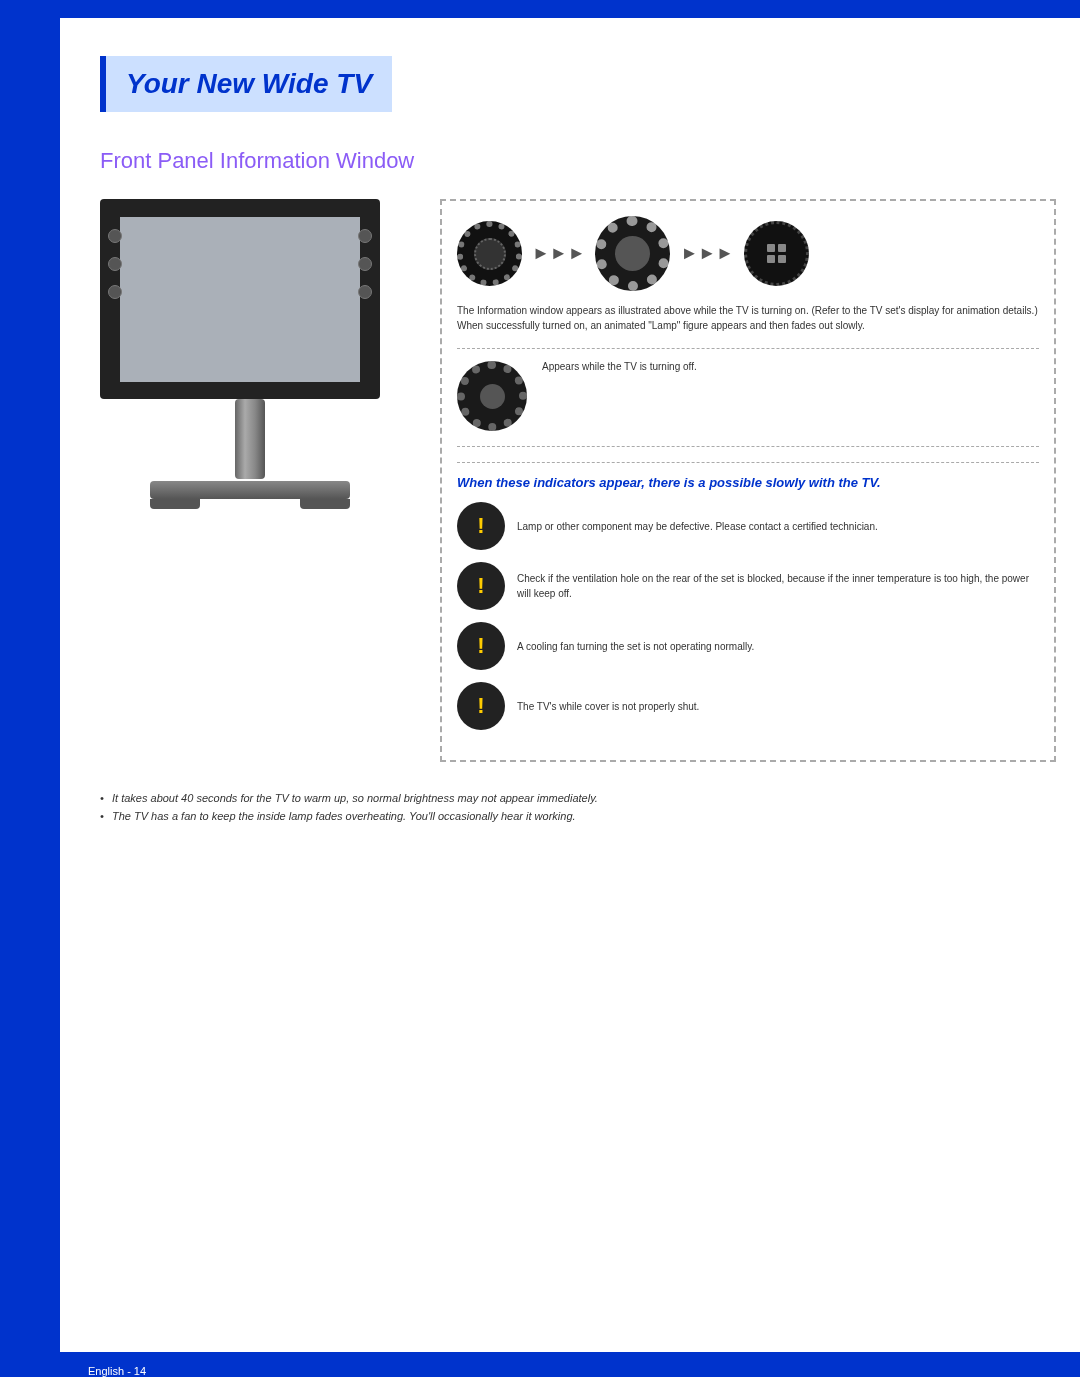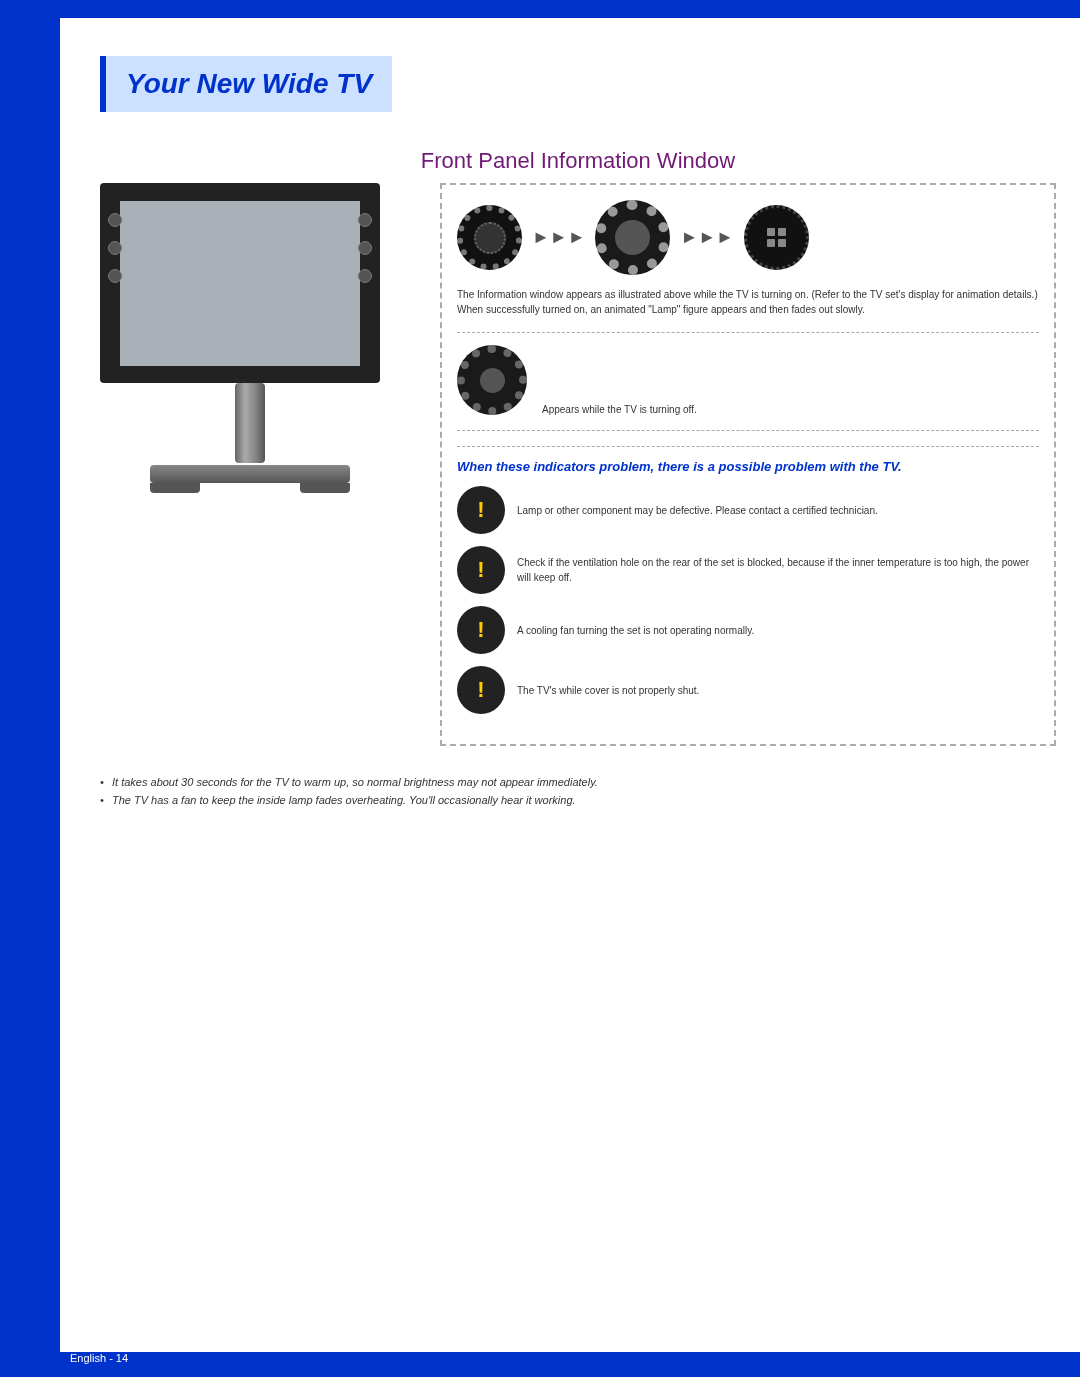--- a/index.html
+++ b/index.html
@@ -46,24 +46,23 @@
 
     .page-title {
       font-size: 28px;
       font-weight: bold;
       color: #0033cc;
       font-style: italic;
     }
 
     .section-title {
       font-size: 22px;
-      color: #701a75;
-      margin-bottom: 9px;
+      color: #8b5cf6;
+      margin-bottom: 25px;
       font-weight: normal;
-      text-align: center;
     }
 
     
     .content-layout {
       display: flex;
       gap: 20px;
       margin-bottom: 30px;
     }
 
     
@@ -184,21 +183,21 @@
     .indicator-description {
       font-size: 10px;
       color: #333;
       line-height: 1.5;
       margin-bottom: 15px;
     }
 
     
     .appears-section {
       display: flex;
-      align-items: flex-end;
+      align-items: flex-start;
       gap: 15px;
       margin-bottom: 15px;
       padding-bottom: 15px;
       border-bottom: 1px dashed #aaa;
     }
 
     .appears-text {
       font-size: 10px;
       color: #333;
     }
@@ -273,26 +272,26 @@
     .notes-list li::before {
       content: "•";
       position: absolute;
       left: 0;
     }
 
     
     .bottom-bar {
       position: absolute;
       bottom: 0;
-      left: 0;
+      left: 18px;
       right: 0;
       height: 25px;
       background: #0033cc;
       display: flex;
-      align-items: flex-start;
+      align-items: flex-end;
     }
 
     .page-number {
       color: white;
       font-size: 11px;
       margin-left: 70px;
     }
 
     .dark-circle {
       width: 65px;
@@ -440,21 +439,21 @@
 
       <div class="appears-section">
         <div class="appears-circle">
           <div class="appears-inner"></div>
         </div>
         <span class="appears-text">Appears while the TV is turning off.</span>
       </div>
 
       <div style="border-top: 1px dashed #aaa; margin-bottom: 12px;"></div>
 
-      <p class="warning-title">When these indicators problem, there is a possible problem with the TV.</p>
+      <p class="warning-title">When these indicators appear, there is a possible slowly with the TV.</p>
 
       <div class="warning-section">
 
         <div class="warning-item">
           <div class="warning-icon">
             <svg width="24" height="24" viewBox="0 0 24 24">
               <text x="12" y="19" text-anchor="middle" fill="#ffcc00" font-size="22" font-weight="bold">!</text>
             </svg>
           </div>
           <p class="warning-text">Lamp or other component may be defective. Please contact a certified technician.</p>
@@ -486,21 +485,21 @@
           </div>
           <p class="warning-text">The TV's while cover is not properly shut.</p>
         </div>
 
       </div>
     </div>
   </div>
 
   <div class="notes-section">
     <ul class="notes-list">
-      <li>It takes about 30 seconds for the TV to warm up, so normal brightness may not appear immediately.</li>
+      <li>It takes about 40 seconds for the TV to warm up, so normal brightness may not appear immediately.</li>
       <li>The TV has a fan to keep the inside lamp fades overheating. You'll occasionally hear it working.</li>
     </ul>
   </div>
 
 </div>
 
 <div class="bottom-bar">
   <span class="page-number">English - 14</span>
 </div>
 

